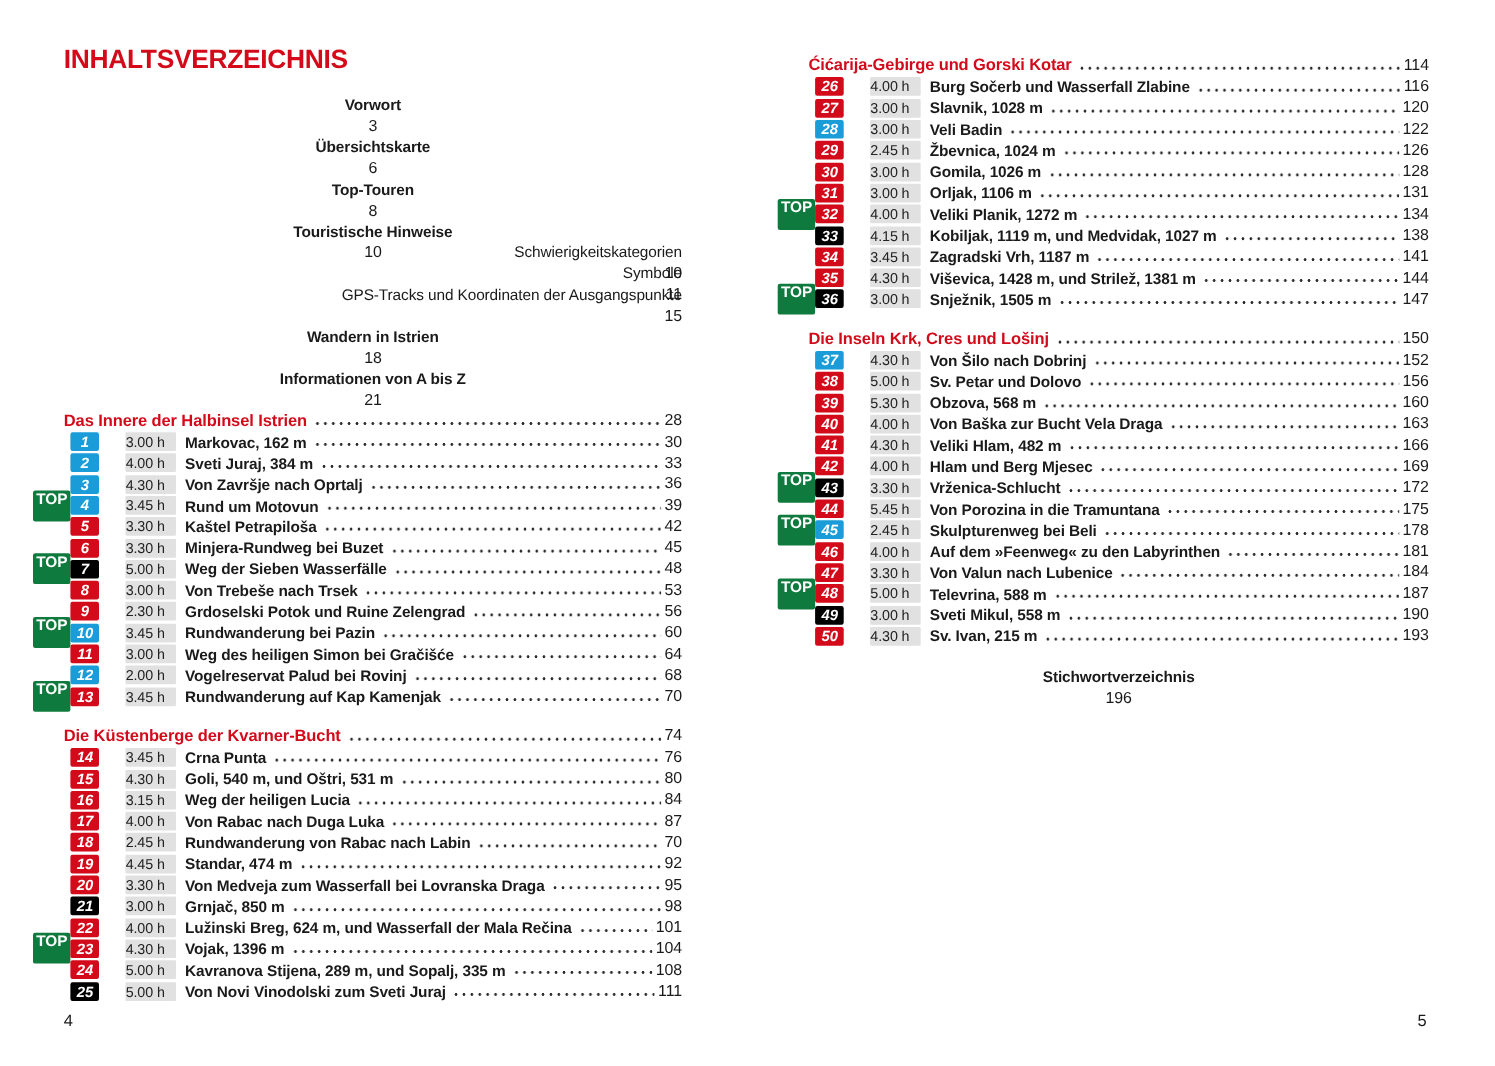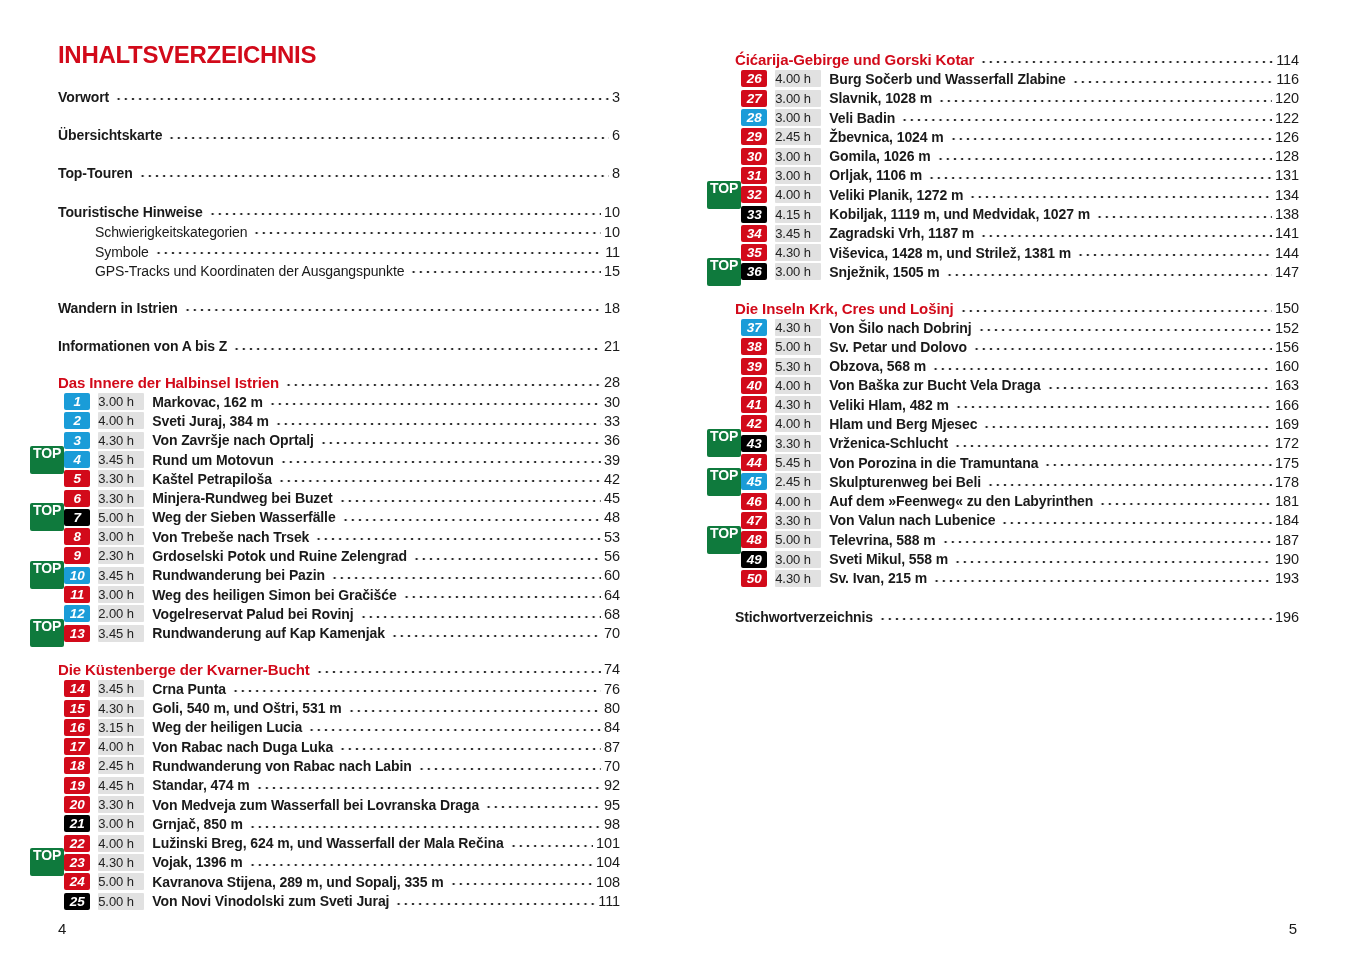--- a/index.html
+++ b/index.html
@@ -29,21 +29,21 @@
     align-items: center;
     height: 19.3px;
     white-space: nowrap;
     font-size: 14px;
     font-weight: 700;
     letter-spacing: -0.1px;
   }
   .row.gap { margin-top: 19px; }
   .row.gap-section { margin-top: 17px; }
 
-  .entry-row { padding-left: 28px; }
+  .entry-row { padding-left: 28px; flex-direction: column; }
   .entry-row.sub { padding-left: 65px; font-weight: 400; align-items: flex-end; }
 
   .section-row { padding-left: 28px; }
   .section-row .label { color: var(--red); font-size: 15px; }
 
   .label { flex: 0 0 auto; }
 
   .dots {
     flex: 1 1 auto;
     min-width: 8px;
@@ -71,21 +71,21 @@
   }
   .num-badge {
     flex: 0 0 26px;
     height: 17px; line-height: 17px;
     text-align: center;
     color: #fff;
     font-weight: 700;
     font-style: italic;
     font-size: 13.5px;
     border-radius: 2px;
-    margin-right: 8px;
+    margin-right: 24px;
   }
   .num-badge.blue  { background: var(--blue); }
   .num-badge.red   { background: var(--red); }
   .num-badge.black { background: var(--black); }
 
   .time-chip {
     flex: 0 0 46px;
     height: 17px; line-height: 17px;
     background: var(--chip);
     color: #222;

